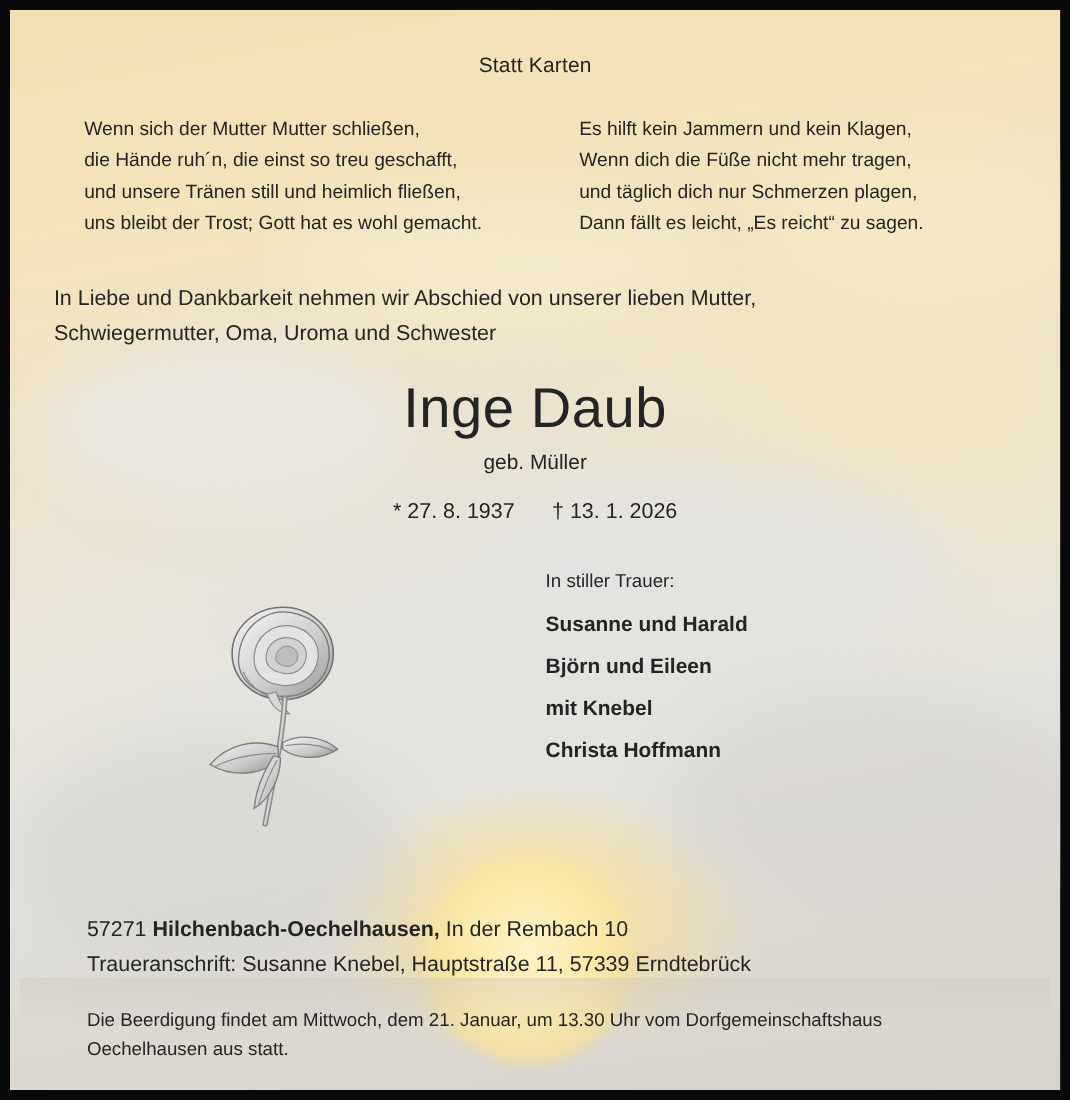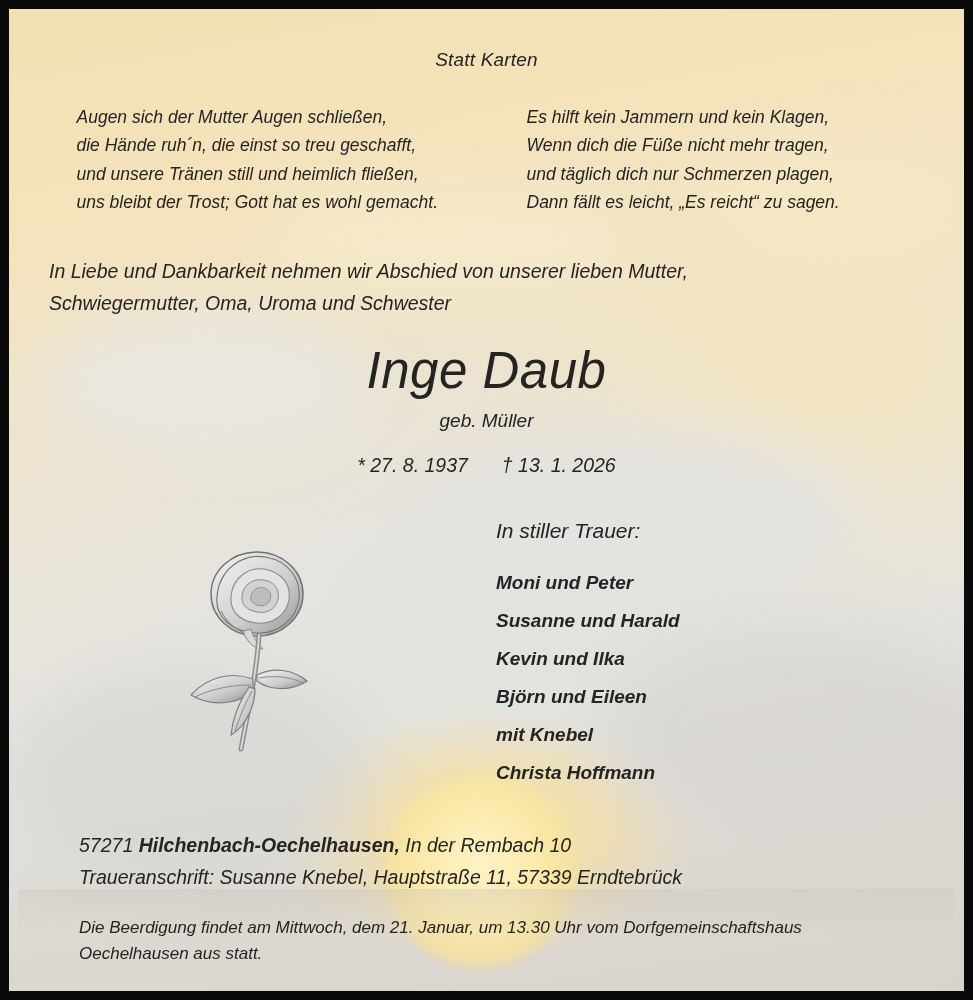--- a/index.html
+++ b/index.html
@@ -19,21 +19,20 @@
     height: 1000px;
     box-sizing: border-box;
     border: 9px solid #0a0a0a;
     background:
       radial-gradient(ellipse 300px 180px at 50% 84%, rgba(255,232,150,0.95) 0%, rgba(250,224,150,0.55) 38%, rgba(235,224,205,0.0) 70%),
       radial-gradient(ellipse 700px 420px at 46% 60%, rgba(226,226,224,0.85) 0%, rgba(226,226,220,0.25) 55%, rgba(240,228,198,0) 80%),
       radial-gradient(ellipse 520px 300px at 82% 38%, rgba(246,230,186,0.8) 0%, rgba(243,228,190,0.2) 60%, rgba(240,228,198,0) 85%),
       linear-gradient(170deg, #f3e0b4 0%, #f4e3bb 18%, #efe4cd 38%, #e9e6dd 55%, #e2e2df 70%, #ddd9d2 82%, #d8d4cd 100%);
     overflow: hidden;
     color: #242424;
-    font-style: italic;
   }
   
   .cloud {
     position: absolute;
     border-radius: 50%;
     filter: blur(26px);
     pointer-events: none;
   }
   .c1 { left: 30px;  top: 300px; width: 330px; height: 150px; background: rgba(232,232,230,0.75); }
   .c2 { left: 430px; top: 420px; width: 420px; height: 170px; background: rgba(226,226,225,0.8); }
@@ -120,22 +119,22 @@
     position: relative;
     margin-top: 42px;
     height: 300px;
   }
   .mourners {
     position: absolute;
     left: 487px;
     top: 0;
   }
   .mourners .title {
-    font-size: 21px;
-    margin-bottom: 29px;
+    font-size: 17px;
+    margin-bottom: 19px;
   }
   .mourners .m-item {
     font-size: 19px;
     font-weight: bold;
     margin-bottom: 16px;
   }
 
   .rose {
     position: absolute;
     left: 160px;
@@ -173,21 +172,21 @@
   <div class="cloud c6"></div>
   <div class="sun"></div>
   <div class="horizon"></div>
 
   <div class="content">
 
     <div class="statt">Statt Karten</div>
 
     <div class="verses">
       <div class="verse-col left">
-        <div>Augen sich der Mutter Augen schließen,</div>
+        <div>Wenn sich der Mutter Mutter schließen,</div>
         <div>die Hände ruh´n, die einst so treu geschafft,</div>
         <div>und unsere Tränen still und heimlich fließen,</div>
         <div>uns bleibt der Trost; Gott hat es wohl gemacht.</div>
       </div>
       <div class="verse-col right">
         <div>Es hilft kein Jammern und kein Klagen,</div>
         <div>Wenn dich die Füße nicht mehr tragen,</div>
         <div>und täglich dich nur Schmerzen plagen,</div>
         <div>Dann fällt es leicht, „Es reicht“ zu sagen.</div>
       </div>
@@ -238,23 +237,21 @@
           <path d="M82 146 C62 146 42 150 26 158" fill="none" stroke="#8a8a8a" stroke-width="1"></path>
           <path d="M80 148 C72 160 64 176 62 196 C78 186 86 166 86 150 Z" fill="url(#leaf)" stroke="#7d7d7d" stroke-width="1.2"></path>
           <path d="M83 152 C76 164 70 180 66 192" fill="none" stroke="#8a8a8a" stroke-width="1"></path>
           <path d="M88 136 C104 128 124 130 138 142 C120 154 98 150 88 142 Z" fill="url(#leaf)" stroke="#7d7d7d" stroke-width="1.2"></path>
           <path d="M90 139 C106 136 122 138 134 144" fill="none" stroke="#8a8a8a" stroke-width="1"></path>
         </svg>
       </div>
 
       <div class="mourners">
         <div class="title">In stiller Trauer:</div>
-        <div class="m-item">Moni und Peter</div>
         <div class="m-item">Susanne und Harald</div>
-        <div class="m-item">Kevin und Ilka</div>
         <div class="m-item">Björn und Eileen</div>
         <div class="m-item">mit Knebel</div>
         <div class="m-item">Christa Hoffmann</div>
       </div>
     </div>
 
     <div class="addr">
       <div>
         <span>57271</span>
         <b>Hilchenbach-Oechelhausen,</b>

